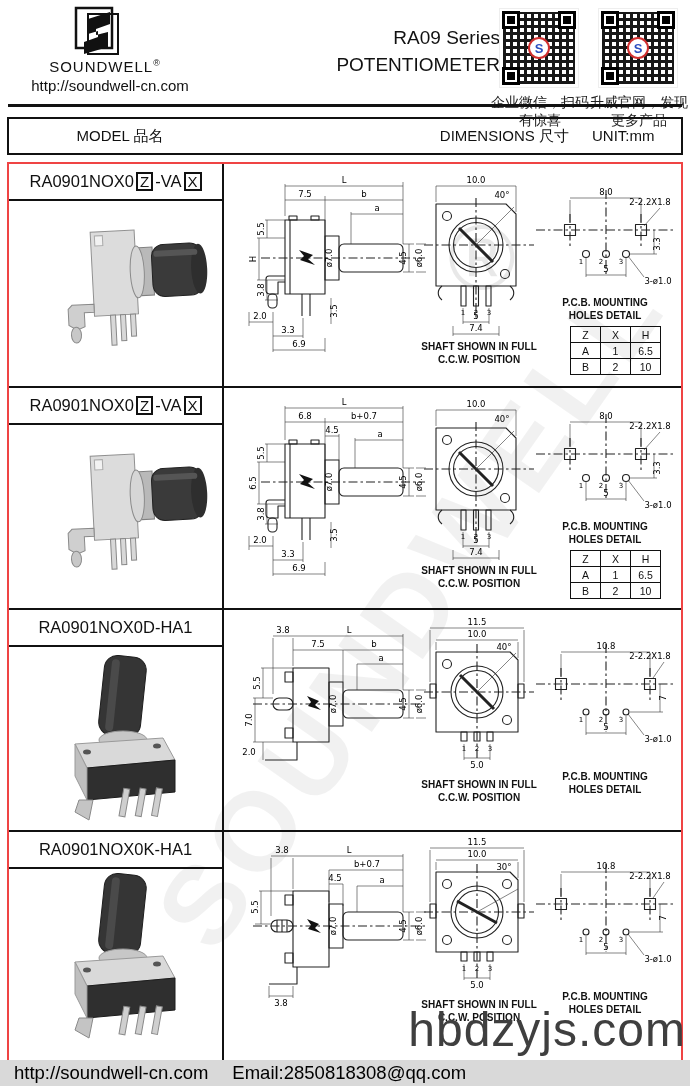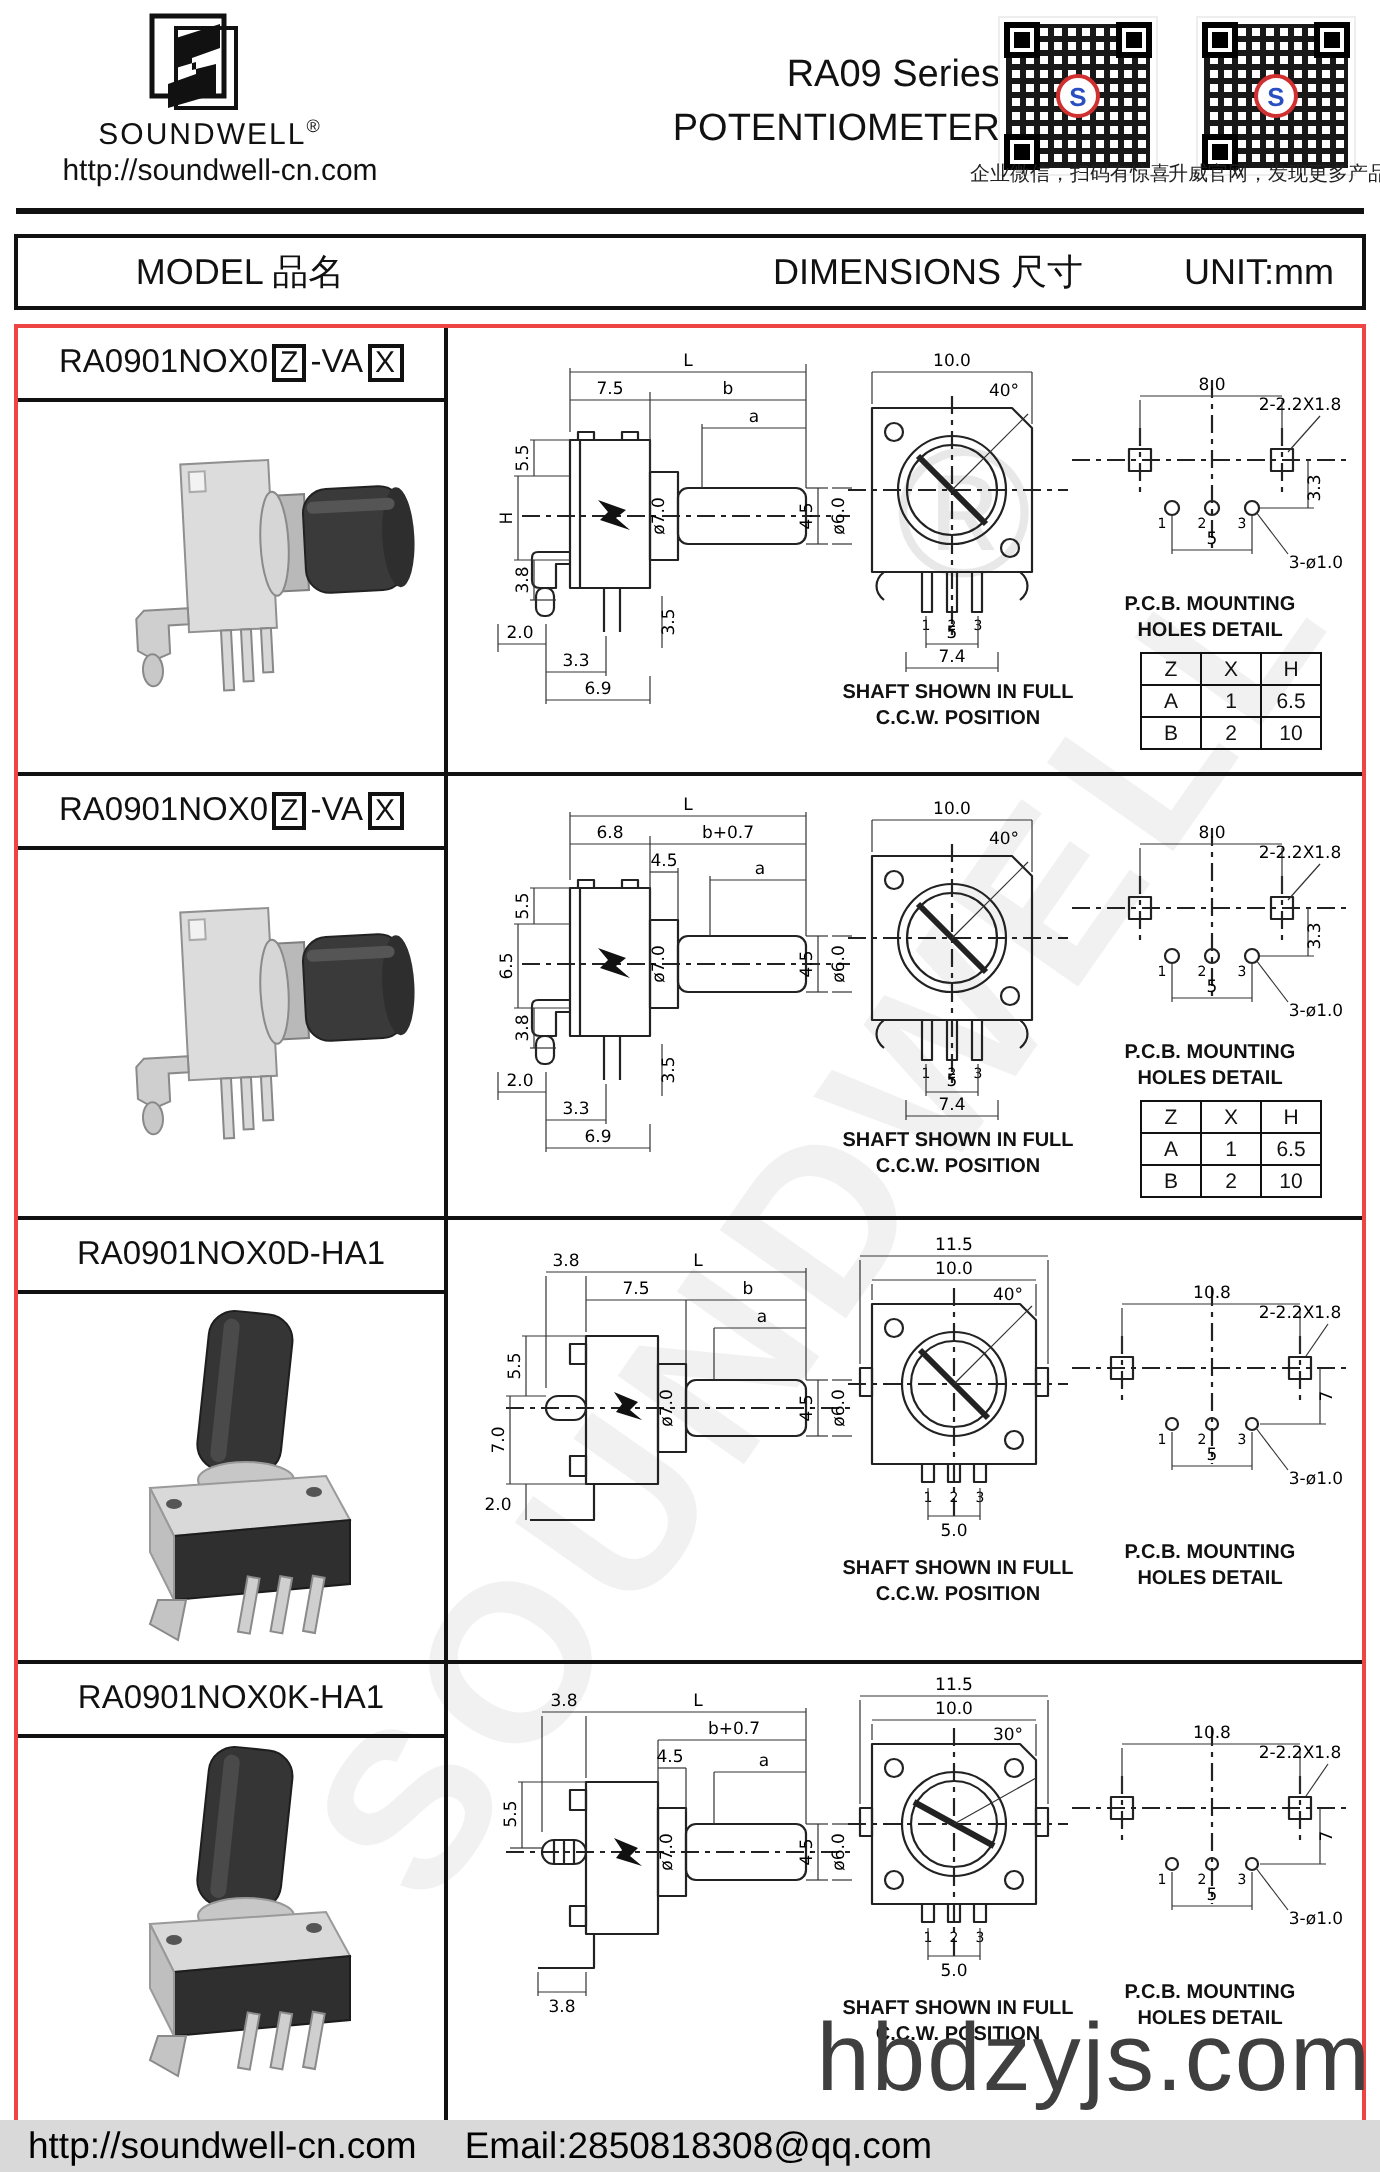--- a/index.html
+++ b/index.html
@@ -20,25 +20,25 @@
   .qr{position:absolute;top:8px;width:80px;height:80px;background:#fff;border:1px solid #eee}
   .qr-pat{position:absolute;inset:3px;
       background-image:repeating-linear-gradient(0deg,#000 0 3px,transparent 3px 7px),
                        repeating-linear-gradient(90deg,#000 0 3px,#fff 3px 7px);opacity:.9}
   .finder{position:absolute;width:18px;height:18px;border:3px solid #000;background:#fff}
   .finder::after{content:"";position:absolute;inset:2px;background:#000}
   .f-tl{top:2px;left:2px}.f-tr{top:2px;right:2px}.f-bl{bottom:2px;left:2px}
   .qr-logo{position:absolute;top:50%;left:50%;width:22px;height:22px;transform:translate(-50%,-50%);
       background:#fff;border:2px solid #d03030;border-radius:50%;display:flex;align-items:center;justify-content:center;
       font-weight:bold;font-size:13px;color:#2a4fc0}
-  .qr-cap{position:absolute;top:80px;width:110px;font-size:10px;color:#222;letter-spacing:0}
+  .qr-cap{position:absolute;top:94px;width:110px;text-align:center;font-size:14px;color:#222;letter-spacing:0}
   .rule{position:absolute;left:8px;top:104px;width:674px;height:3px;background:#111}
   
   .thead{position:absolute;left:7px;top:117px;width:676px;height:38px;border:2px solid #111;z-index:1;background:transparent}
-  .thead span{position:absolute;top:0;height:42px;line-height:34px;font-size:18px}
+  .thead span{position:absolute;top:0;height:42px;line-height:34px;font-size:15px}
   
   .mtable{position:absolute;left:7px;top:162px;width:676px;height:982px;border:2px solid #ef4444;z-index:1}
   .vdiv{position:absolute;left:213px;top:0;bottom:0;width:0;border-left:2px solid #111}
   .row{position:absolute;left:0;width:672px}
   .row.b{border-top:2px solid #111}
   .mcell{position:absolute;left:0;top:0;width:213px;height:37px;border-bottom:2px solid #111;
       display:flex;align-items:center;justify-content:center;font-size:16.5px;gap:2px}
   .boxl{border:2px solid #111;line-height:15px;padding:0 2px;font-size:15px}
   
   .draw{position:absolute}
@@ -96,21 +96,21 @@
       <div class="finder f-bl"></div>
       <div class="qr-logo">S</div>
     </div>
     <div class="qr-cap" style="left:584px">升威官网，发现更多产品</div>
 
     <div class="rule"></div>
   </div>
 
   <div class="thead">
     <span style="left:0;width:222px;text-align:center">MODEL 品名</span>
-    <span style="left:350px;width:210px;text-align:center">DIMENSIONS 尺寸</span>
+    <span style="left:350px;width:210px;text-align:right">DIMENSIONS 尺寸</span>
     <span style="left:583px;width:95px">UNIT:mm</span>
   </div>
 
   <div class="mtable">
     <div class="vdiv"></div>
 
     <section class="row" style="top:0;height:222px">
       <div class="mcell">
         <span>RA0901NOX0</span>
           <span class="boxl">Z</span>

